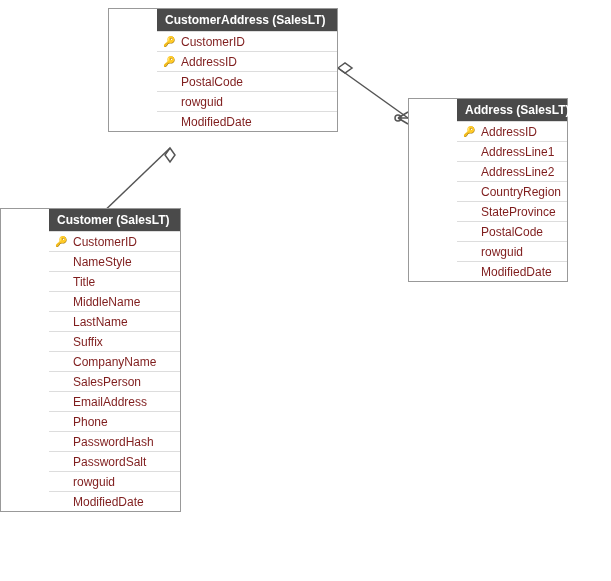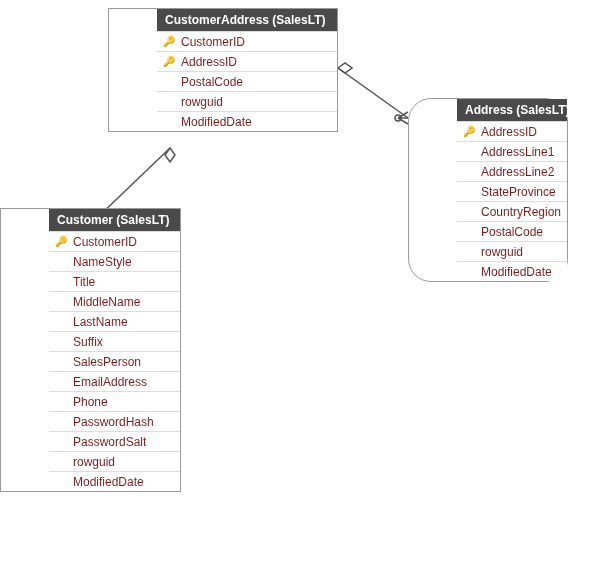--- a/index.html
+++ b/index.html
@@ -115,43 +115,43 @@
     <div class="db-table-row">
       <span class="key-placeholder"></span>
       <span class="field-name">rowguid</span>
     </div>
     <div class="db-table-row">
       <span class="key-placeholder"></span>
       <span class="field-name">ModifiedDate</span>
     </div>
   </div>
 
-  <div class="db-table" style="left: 408px; top: 98px; width: 152px; border-radius: 23px;">
+  <div class="db-table" style="left: 408px; top: 98px; width: 152px;">
     <div class="db-table-header">
       <span>Address (SalesLT)</span>
     </div>
     <div class="db-table-row">
       <span class="key-icon">🔑</span>
       <span class="field-name">AddressID</span>
     </div>
     <div class="db-table-row">
       <span class="key-placeholder"></span>
       <span class="field-name">AddressLine1</span>
     </div>
     <div class="db-table-row">
       <span class="key-placeholder"></span>
       <span class="field-name">AddressLine2</span>
     </div>
     <div class="db-table-row">
       <span class="key-placeholder"></span>
+      <span class="field-name">CountryRegion</span>
+    </div>
+    <div class="db-table-row">
+      <span class="key-placeholder"></span>
       <span class="field-name">StateProvince</span>
-    </div>
-    <div class="db-table-row">
-      <span class="key-placeholder"></span>
-      <span class="field-name">CountryRegion</span>
     </div>
     <div class="db-table-row">
       <span class="key-placeholder"></span>
       <span class="field-name">PostalCode</span>
     </div>
     <div class="db-table-row">
       <span class="key-placeholder"></span>
       <span class="field-name">rowguid</span>
     </div>
     <div class="db-table-row">
@@ -183,20 +183,24 @@
     <div class="db-table-row">
       <span class="key-placeholder"></span>
       <span class="field-name">LastName</span>
     </div>
     <div class="db-table-row">
       <span class="key-placeholder"></span>
       <span class="field-name">Suffix</span>
     </div>
     <div class="db-table-row">
       <span class="key-placeholder"></span>
+      <span class="field-name">CompanyName</span>
+    </div>
+    <div class="db-table-row">
+      <span class="key-placeholder"></span>
       <span class="field-name">SalesPerson</span>
     </div>
     <div class="db-table-row">
       <span class="key-placeholder"></span>
       <span class="field-name">EmailAddress</span>
     </div>
     <div class="db-table-row">
       <span class="key-placeholder"></span>
       <span class="field-name">Phone</span>
     </div>

